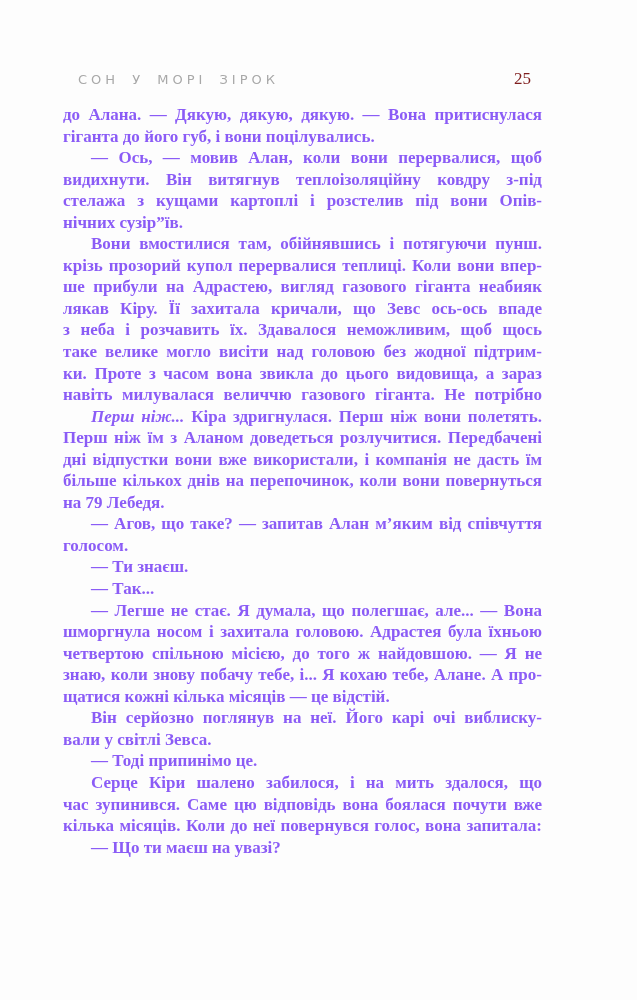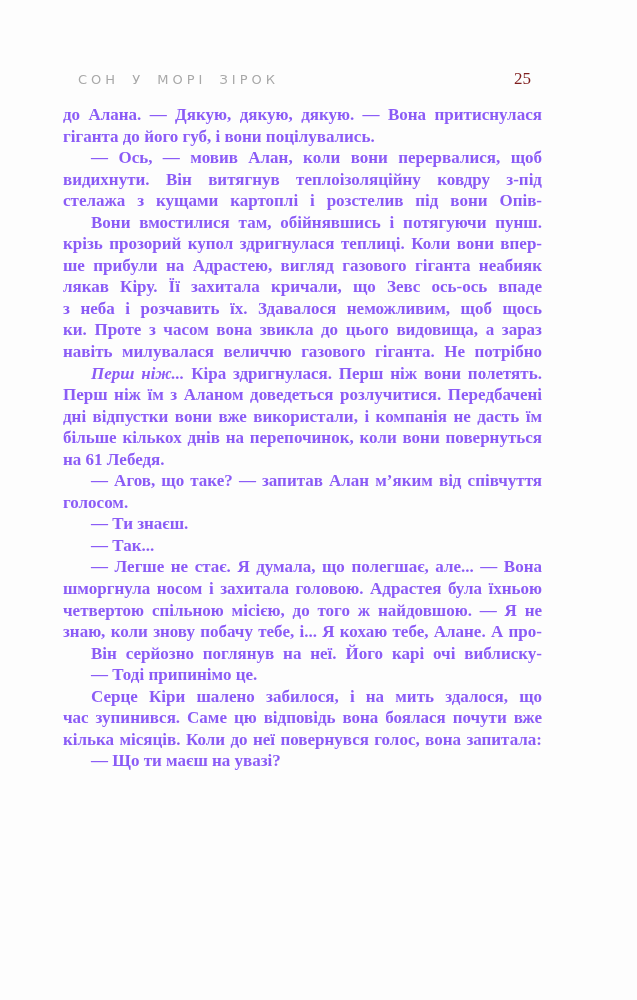--- a/index.html
+++ b/index.html
@@ -89,34 +89,35 @@
         <span>стелажа</span>
         <span>з</span>
         <span>кущами</span>
         <span>картоплі</span>
         <span>і</span>
         <span>розстелив</span>
         <span>під</span>
         <span>вони</span>
         <span>Опів-</span>
       </div>
+      <div class="line"><span>нічних</span> <span>сузір”їв.</span></div>
       <div class="line j ind">
         <span>Вони</span>
         <span>вмостилися</span>
         <span>там,</span>
         <span>обійнявшись</span>
         <span>і</span>
         <span>потягуючи</span>
         <span>пунш.</span>
       </div>
       <div class="line j">
         <span>крізь</span>
         <span>прозорий</span>
         <span>купол</span>
-        <span>здригнулася</span>
+        <span>перервалися</span>
         <span>теплиці.</span>
         <span>Коли</span>
         <span>вони</span>
         <span>впер-</span>
       </div>
       <div class="line j">
         <span>ше</span>
         <span>прибули</span>
         <span>на</span>
         <span>Адрастею,</span>
@@ -139,20 +140,31 @@
       <div class="line j">
         <span>з</span>
         <span>неба</span>
         <span>і</span>
         <span>розчавить</span>
         <span>їх.</span>
         <span>Здавалося</span>
         <span>неможливим,</span>
         <span>щоб</span>
         <span>щось</span>
+      </div>
+      <div class="line j">
+        <span>таке</span>
+        <span>велике</span>
+        <span>могло</span>
+        <span>висіти</span>
+        <span>над</span>
+        <span>головою</span>
+        <span>без</span>
+        <span>жодної</span>
+        <span>підтрим-</span>
       </div>
       <div class="line j">
         <span>ки.</span>
         <span>Проте</span>
         <span>з</span>
         <span>часом</span>
         <span>вона</span>
         <span>звикла</span>
         <span>до</span>
         <span>цього</span>
@@ -204,21 +216,21 @@
       <div class="line j">
         <span>більше</span>
         <span>кількох</span>
         <span>днів</span>
         <span>на</span>
         <span>перепочинок,</span>
         <span>коли</span>
         <span>вони</span>
         <span>повернуться</span>
       </div>
-      <div class="line"><span>на</span> <span>61</span> <span>Лебедя.</span></div>
+      <div class="line"><span>на</span> <span>79</span> <span>Лебедя.</span></div>
       <div class="line j ind">
         <span>—</span>
         <span>Агов,</span>
         <span>що</span>
         <span>таке?</span>
         <span>—</span>
         <span>запитав</span>
         <span>Алан</span>
         <span>м’яким</span>
         <span>від</span>
@@ -269,31 +281,33 @@
         <span>побачу</span>
         <span>тебе,</span>
         <span>і...</span>
         <span>Я</span>
         <span>кохаю</span>
         <span>тебе,</span>
         <span>Алане.</span>
         <span>А</span>
         <span>про-</span>
       </div>
+      <div class="line"><span>щатися</span> <span>кожні</span> <span>кілька</span> <span>місяців</span> <span>—</span> <span>це</span> <span>відстій.</span></div>
       <div class="line j ind">
         <span>Він</span>
         <span>серйозно</span>
         <span>поглянув</span>
         <span>на</span>
         <span>неї.</span>
         <span>Його</span>
         <span>карі</span>
         <span>очі</span>
         <span>виблиску-</span>
       </div>
+      <div class="line"><span>вали</span> <span>у</span> <span>світлі</span> <span>Зевса.</span></div>
       <div class="line ind"><span>—</span> <span>Тоді</span> <span>припинімо</span> <span>це.</span></div>
       <div class="line j ind">
         <span>Серце</span>
         <span>Кіри</span>
         <span>шалено</span>
         <span>забилося,</span>
         <span>і</span>
         <span>на</span>
         <span>мить</span>
         <span>здалося,</span>

